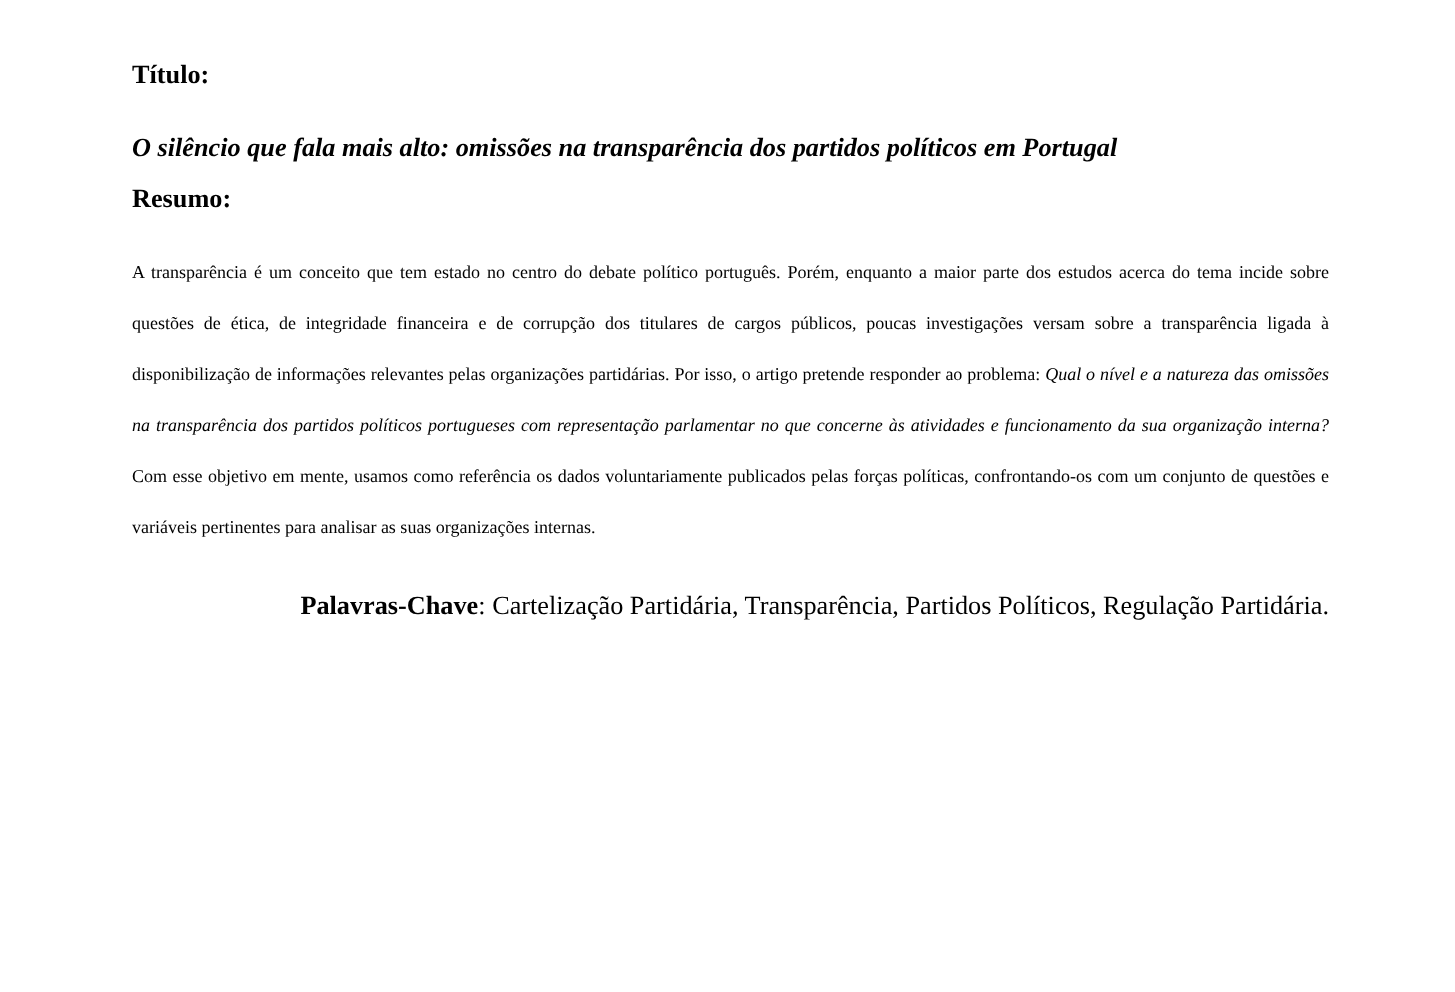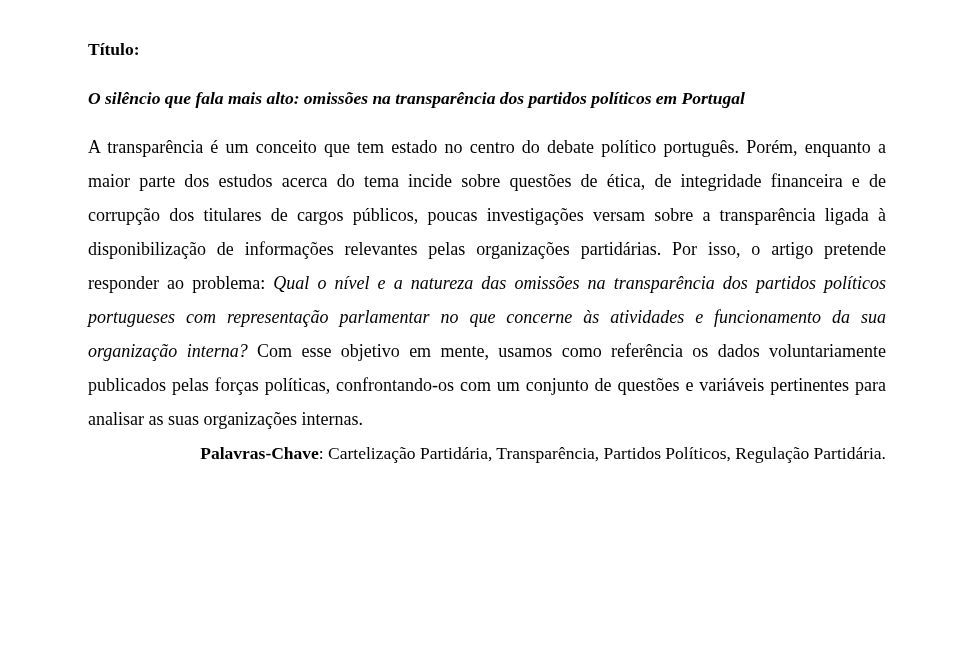--- a/index.html
+++ b/index.html
@@ -20,26 +20,26 @@
     font-size: 17.5px;
     font-weight: bold;
     line-height: 34px;
     margin-bottom: 15px;
   }
   .doc-title {
     font-size: 17.5px;
     font-weight: bold;
     font-style: italic;
     line-height: 34px;
-    margin-bottom: 15px;
   }
   .abstract {
-    font-size: 18px;
+    font-size: 12px;
     line-height: 34px;
     text-align: justify;
+    margin-bottom: 18px;
   }
   .abstract .italic {
     font-style: italic;
   }
   .keywords {
     font-size: 17.5px;
     line-height: 34px;
     text-align: right;
   }
   .keywords .bold {
@@ -48,18 +48,19 @@
 </style>
 </head>
 <body>
 
 <div class="page">
 
   <div class="section-label">Título:</div>
 
   <div class="doc-title">O silêncio que fala mais alto: omissões na transparência dos partidos políticos em Portugal</div>
 
+  <div class="section-label">Resumo:</div>
 
   <p class="abstract"><span>A transparência é um conceito que tem estado no centro do debate político português. Porém, enquanto a maior parte dos estudos acerca do tema incide sobre questões de ética, de integridade financeira e de corrupção dos titulares de cargos públicos, poucas investigações versam sobre a transparência ligada à disponibilização de informações relevantes pelas organizações partidárias. Por isso, o artigo pretende responder ao problema: </span><span class="italic">Qual o nível e a natureza das omissões na transparência dos partidos políticos portugueses com representação parlamentar no que concerne às atividades e funcionamento da sua organização interna? </span><span>Com esse objetivo em mente, usamos como referência os dados voluntariamente publicados pelas forças políticas, confrontando-os com um conjunto de questões e variáveis pertinentes para analisar as suas organizações internas.</span></p>
 
   <p class="keywords"><span class="bold">Palavras-Chave</span><span>: Cartelização Partidária, Transparência, Partidos Políticos, Regulação Partidária.</span></p>
 
 </div>
 
 </body></html>

